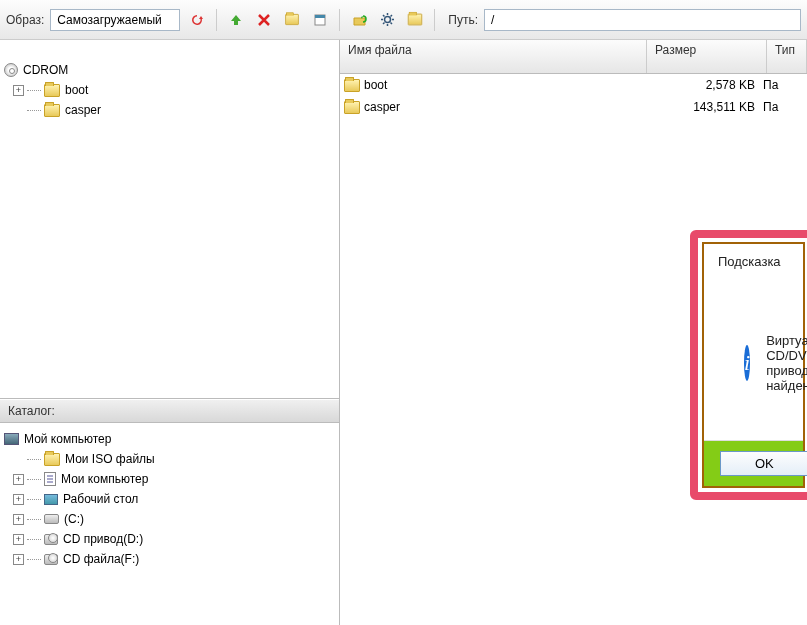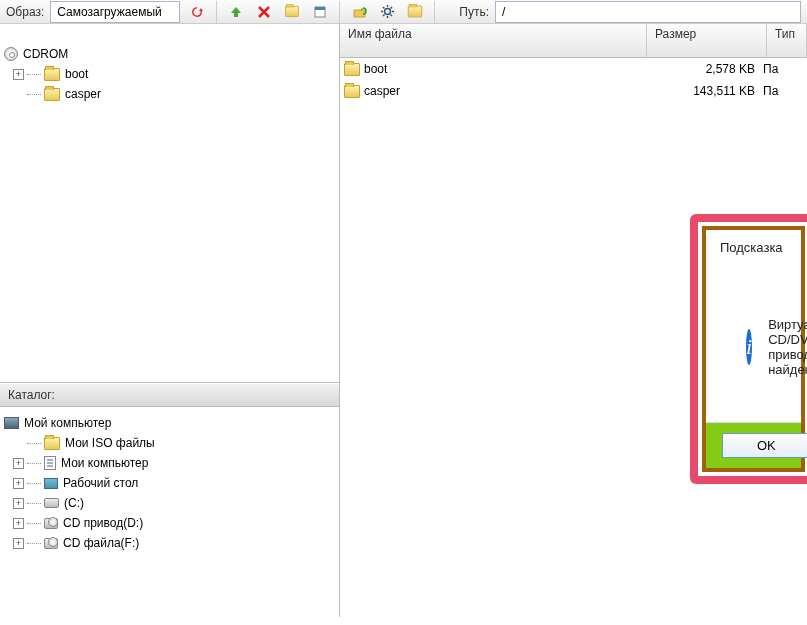--- a/index.html
+++ b/index.html
@@ -1,23 +1,23 @@
 <!DOCTYPE html>
 <html><head>
 <meta charset="utf-8">
 <style>
 * { box-sizing: border-box; margin: 0; padding: 0; font-family: Tahoma, sans-serif; font-size: 12px; }
 body { background: #fff; width: 807px; height: 625px; overflow: hidden; position: relative; }
 
-.toolbar { display: flex; align-items: center; height: 24px; background: linear-gradient(#fdfdfd,#e8e8e8); border-bottom: 1px solid #ccc; padding: 0 6px; gap: 6px; }
+.toolbar { display: flex; align-items: center; height: 40px; background: linear-gradient(#fdfdfd,#e8e8e8); border-bottom: 1px solid #ccc; padding: 0 6px; gap: 6px; }
 .toolbar-label { color: #333; }
 .toolbar-input { border: 1px solid #a8b8c8; height: 22px; padding: 0 6px; width: 130px; background: #fff; }
 .tb-btn { width: 22px; height: 22px; display: flex; align-items: center; justify-content: center; cursor: pointer; }
 .tb-sep { width: 1px; height: 22px; background: #ccc; margin: 0 2px; }
-.path-label { color: #333; margin-left: 16px; }
+.path-label { color: #333; margin-left: 5px; }
 .path-input { border: 1px solid #a8b8c8; height: 22px; padding: 0 6px; flex: 1; min-width: 40px; }
 
 .main { display: flex; height: calc(100% - 32px); }
 .left-col { width: 340px; display: flex; flex-direction: column; border-right: 1px solid #bbb; }
 .right-col { flex: 1; background: #fff; position: relative; }
 
 .tree-pane { flex: 1; background: #fff; overflow: auto; padding: 6px 4px; border-bottom: 1px solid #bbb; margin-top: 14px; }
 .catalog-header { background: linear-gradient(#f0f0f0,#d8d8d8); border-top: 1px solid #fff; border-bottom: 1px solid #bbb; padding: 4px 8px; color: #333; }
 .catalog-pane { height: 210px; background: #fff; overflow: auto; padding: 6px 4px; }
 
@@ -45,21 +45,21 @@
 .disc-icon::after { content:""; position:absolute; top:4px; left:4px; width:4px; height:4px; border:1px solid #888; border-radius:50%; background:#fff; }
 .pc-icon { width:15px; height:12px; border:1px solid #557; background:linear-gradient(#8ab,#467); }
 .doc-icon { width:12px; height:14px; border:1px solid #888; background:#fff; position:relative; }
 .doc-icon::after { content:""; position:absolute; top:2px; left:2px; right:2px; height:2px; background:#aac; box-shadow:0 3px 0 #aac,0 6px 0 #aac; }
 .desk-icon { width:14px; height:11px; border:1px solid #468; background:linear-gradient(#7bd,#49a); }
 .hdd-icon { width:15px; height:10px; border:1px solid #888; background:linear-gradient(#eee,#bbb); border-radius:2px; }
 .cd-icon { width:14px; height:11px; border:1px solid #888; background:linear-gradient(#eee,#bbb); border-radius:2px; position:relative; }
 .cd-icon::after { content:""; position:absolute; top:-2px; right:-1px; width:8px; height:8px; border:1px solid #888; border-radius:50%; background:radial-gradient(#fff,#ccc); }
 
 .dialog-wrap { position: absolute; top: 190px; left: 350px; right: -10px; height: 270px; border: 8px solid #e84a6a; border-radius: 6px; background: #fff; padding: 4px; }
-.dialog { border: 4px solid #a16207; height: 100%; background: #fff; display: flex; flex-direction: column; }
+.dialog { border: 2px solid #a16207; height: 100%; background: #fff; display: flex; flex-direction: column; }
 .dialog-title { padding: 10px 14px 8px; color: #222; font-size: 13px; }
 .dialog-body { flex: 1; display: flex; align-items: center; gap: 16px; padding: 16px 24px 8px 40px; }
 .info-icon { width: 36px; height: 36px; border-radius: 50%; background: #1a6dd6; color: #fff; display: flex; align-items: center; justify-content: center; font-size: 22px; font-family: Georgia, serif; font-style: italic; }
 .dialog-msg { color: #222; font-size: 13px; }
 .dialog-footer { background: #84cc16; border-top: 1px solid #ddd; padding: 10px 16px; display: flex; justify-content: flex-start; }
 .ok-btn { border: 1px solid #6a98c8; background: linear-gradient(#fdfdfd,#e4eef8); padding: 4px 34px; cursor: pointer; font-size: 13px; }
 
 svg { display: block; }
 </style>
 </head>

